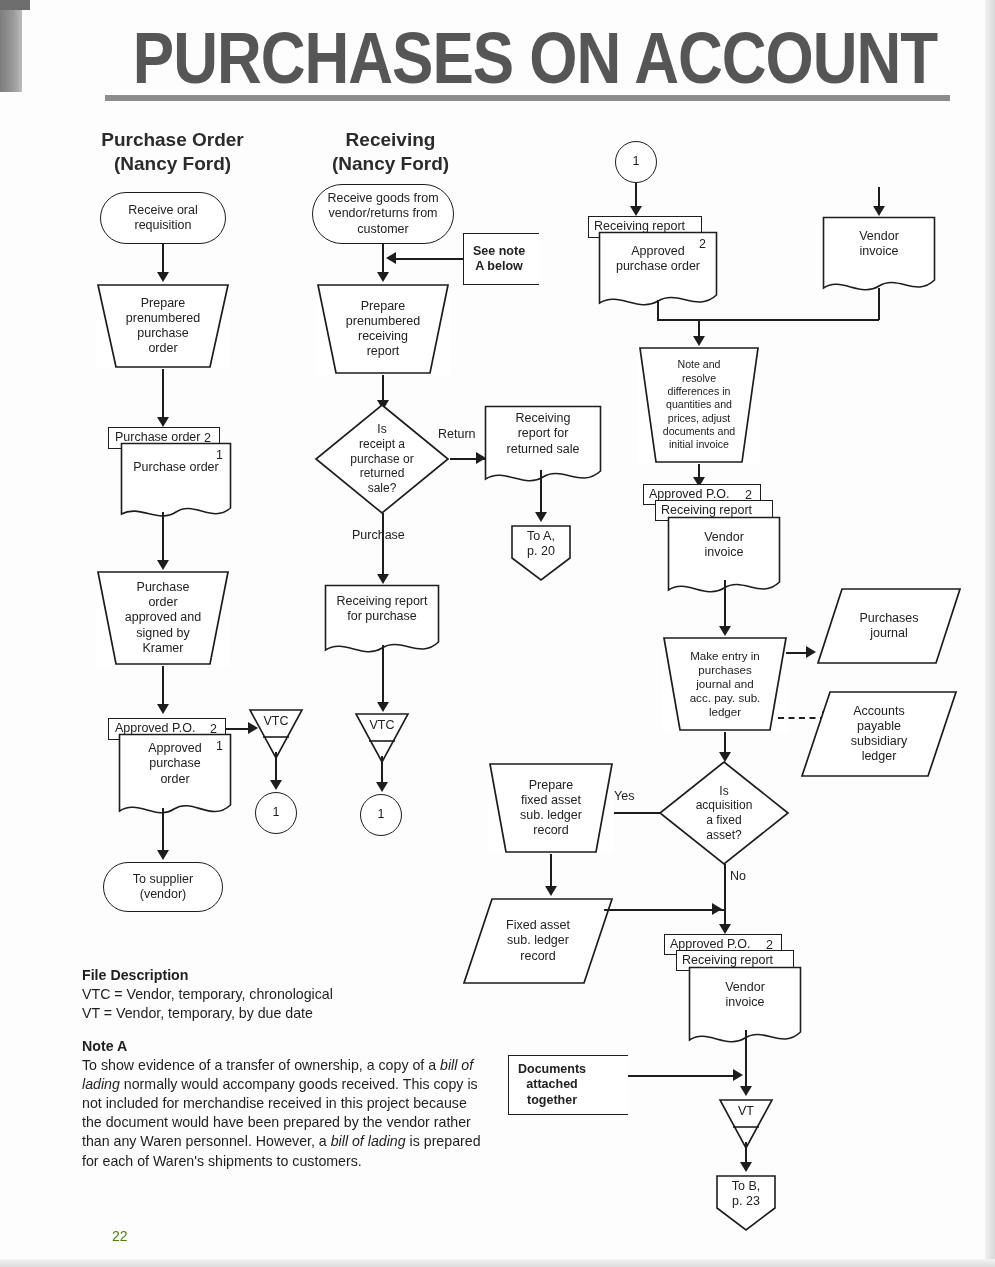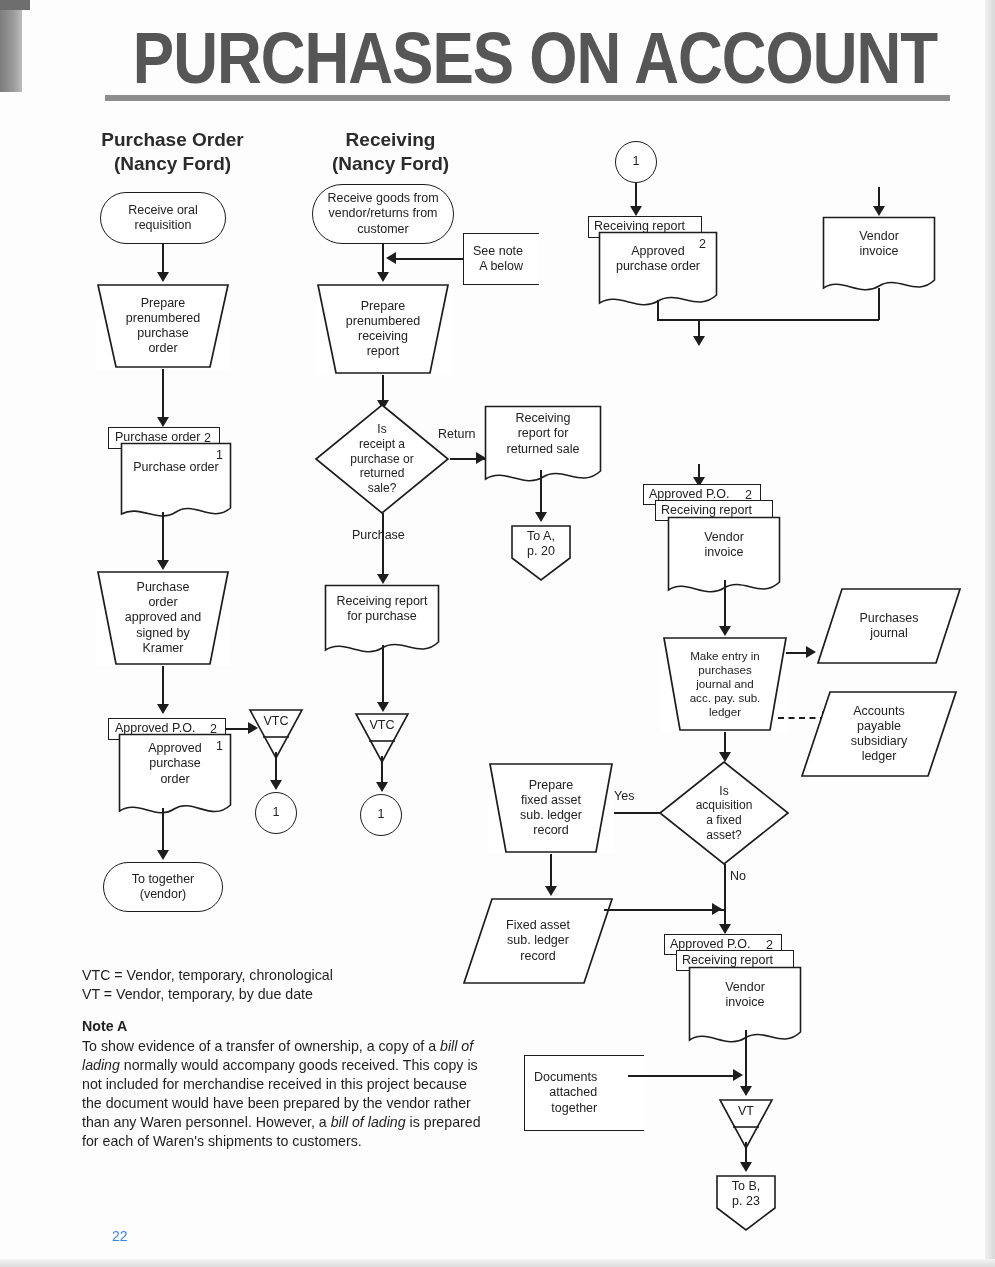--- a/index.html
+++ b/index.html
@@ -56,42 +56,42 @@
   .offp svg{position:absolute;left:0;top:0;}
 
   
   .file svg{position:absolute;left:0;top:0;}
 
   
   .conn{border:1.6px solid #1d1d1d;border-radius:50%;background:#fff;}
 
   
   .annot{border:1.6px solid #1d1d1d;border-right:none;background:#fff;}
-  .annot .lbl{justify-content:flex-start;text-align:right;padding-left:9px;}
+  .annot .lbl{justify-content:flex-start;text-align:center;padding-left:9px;font-weight:bold;}
 
   
   .rect{border:1.4px solid #1d1d1d;background:#fff;}
 
   
   .ln{position:absolute;background:#1d1d1d;}
   .lnh{height:1.7px;}
   .lnv{width:1.7px;}
   .dash-h{position:absolute;height:0;border-top:2.4px dashed #1d1d1d;}
   .arrow{position:absolute;width:0;height:0;}
   .ar-d{border-left:6px solid transparent;border-right:6px solid transparent;border-top:10px solid #1d1d1d;}
   .ar-l{border-top:6px solid transparent;border-bottom:6px solid transparent;border-right:10px solid #1d1d1d;}
   .ar-r{border-top:6px solid transparent;border-bottom:6px solid transparent;border-left:10px solid #1d1d1d;}
 
   
   .elbl{position:absolute;font-size:12.5px;color:#222;white-space:nowrap;}
 
   
   .notes{position:absolute;font-size:14.2px;line-height:1.35;color:#1f1f1f;}
   .notes i{font-style:italic;}
-  .pageno{position:absolute;font-size:14px;color:#3b82f6;}
+  .pageno{position:absolute;font-size:14px;color:#4d7c0f;}
 
   .docnum{position:absolute;font-size:12.5px;color:#222;}
 </style>
 </head>
 <body>
 
 <div id="page">
 
   <div class="scan-corner"></div>
   <div class="scan-corner2"></div>
@@ -181,21 +181,21 @@
   </div>
   <div class="ln lnv" style="left:275px;top:752px;height:34px;"></div>
   <div class="arrow ar-d" style="left:270px;top:780px;"></div>
   <div class="shape conn" style="left:255px;top:792px;width:42px;height:42px;">
     <div class="lbl">1</div>
   </div>
 
   <div class="ln lnv" style="left:162px;top:808px;height:48px;"></div>
   <div class="arrow ar-d" style="left:157px;top:850px;"></div>
   <div class="shape term" style="left:103px;top:862px;width:120px;height:50px;">
-    <div class="lbl">To together
+    <div class="lbl">To supplier
 (vendor)</div>
   </div>
 
   <div class="shape term" style="left:312px;top:184px;width:142px;height:60px;">
     <div class="lbl">Receive goods from
 vendor/returns from
 customer</div>
   </div>
 
   <div class="shape annot" style="left:463px;top:233px;width:76px;height:52px;">
@@ -309,20 +309,32 @@
     <div class="lbl" style="height:56px;">Vendor
 invoice</div>
   </div>
 
   <div class="ln lnv" style="left:657px;top:300px;height:20px;"></div>
   <div class="ln lnv" style="left:878px;top:288px;height:32px;"></div>
   <div class="ln lnh" style="left:657px;top:319px;width:222px;"></div>
   <div class="ln lnv" style="left:698px;top:319px;height:22px;"></div>
   <div class="arrow ar-d" style="left:693px;top:336px;"></div>
 
+  <div class="shape trap" style="left:638px;top:346px;width:122px;height:118px;">
+    <svg width="122" height="118" viewBox="0 0 122 118">
+      <polygon points="2,2 120,2 104,116 18,116" fill="#fff" stroke="#1d1d1d" stroke-width="1.7"></polygon>
+    </svg>
+    <div class="lbl" style="font-size:10.6px;line-height:1.26;">Note and
+resolve
+differences in
+quantities and
+prices, adjust
+documents and
+initial invoice</div>
+  </div>
   <div class="ln lnv" style="left:698px;top:464px;height:20px;"></div>
   <div class="arrow ar-d" style="left:693px;top:477px;"></div>
 
   <div class="shape rect" style="left:643px;top:484px;width:118px;height:21px;">
     <div class="lbl" style="justify-content:flex-start;padding-left:5px;">Approved P.O.</div>
     <div class="docnum" style="right:8px;top:3px;">2</div>
   </div>
   <div class="shape rect" style="left:655px;top:500px;width:118px;height:21px;">
     <div class="lbl" style="justify-content:flex-start;padding-left:5px;">Receiving report</div>
   </div>
@@ -421,21 +433,21 @@
     <div class="lbl" style="justify-content:flex-start;padding-left:5px;">Receiving report</div>
   </div>
   <div class="shape doc" style="left:688px;top:966px;width:114px;height:84px;">
     <svg width="114" height="84" viewBox="0 0 114 84">
       <path d="M1.5,1.5 H112.5 V66 C94,84 76,60 57,72 C38,84 19,62 1.5,74 Z" fill="#fff" stroke="#1d1d1d" stroke-width="1.6"></path>
     </svg>
     <div class="lbl" style="height:58px;">Vendor
 invoice</div>
   </div>
 
-  <div class="shape annot" style="left:524px;top:1055px;width:120px;height:76px;">
+  <div class="shape annot" style="left:508px;top:1055px;width:120px;height:60px;">
     <div class="lbl">Documents
 attached
 together</div>
   </div>
   <div class="ln lnh" style="left:628px;top:1075px;width:110px;"></div>
   <div class="arrow ar-r" style="left:733px;top:1069px;"></div>
 
   <div class="ln lnv" style="left:745px;top:1030px;height:62px;"></div>
   <div class="arrow ar-d" style="left:740px;top:1086px;"></div>
 
@@ -451,20 +463,21 @@
 
   <div class="shape offp" style="left:715px;top:1174px;width:62px;height:58px;">
     <svg width="62" height="58" viewBox="0 0 62 58">
       <polygon points="2,2 60,2 60,34 31,56 2,34" fill="#fff" stroke="#1d1d1d" stroke-width="1.6"></polygon>
     </svg>
     <div class="lbl" style="height:40px;">To B,
 p. 23</div>
   </div>
 
   <div class="notes" style="left:82px;top:966px;width:400px;">
+    <div style="font-weight:bold;">File Description</div>
     <div>VTC = Vendor, temporary, chronological</div>
     <div>VT = Vendor, temporary, by due date</div>
     <div style="height:13px;"></div>
     <div style="font-weight:bold;">Note A</div>
     <div><span>To show evidence of a transfer of ownership, a copy of a </span><i>bill of lading</i><span> normally would accompany goods received. This copy is not included for merchandise received in this project because the document would have been prepared by the vendor rather than any Waren personnel. However, a </span><i>bill of lading</i><span> is prepared for each of Waren's shipments to customers.</span></div>
   </div>
 
   <div class="pageno" style="left:112px;top:1228px;">22</div>
 
 </div>

